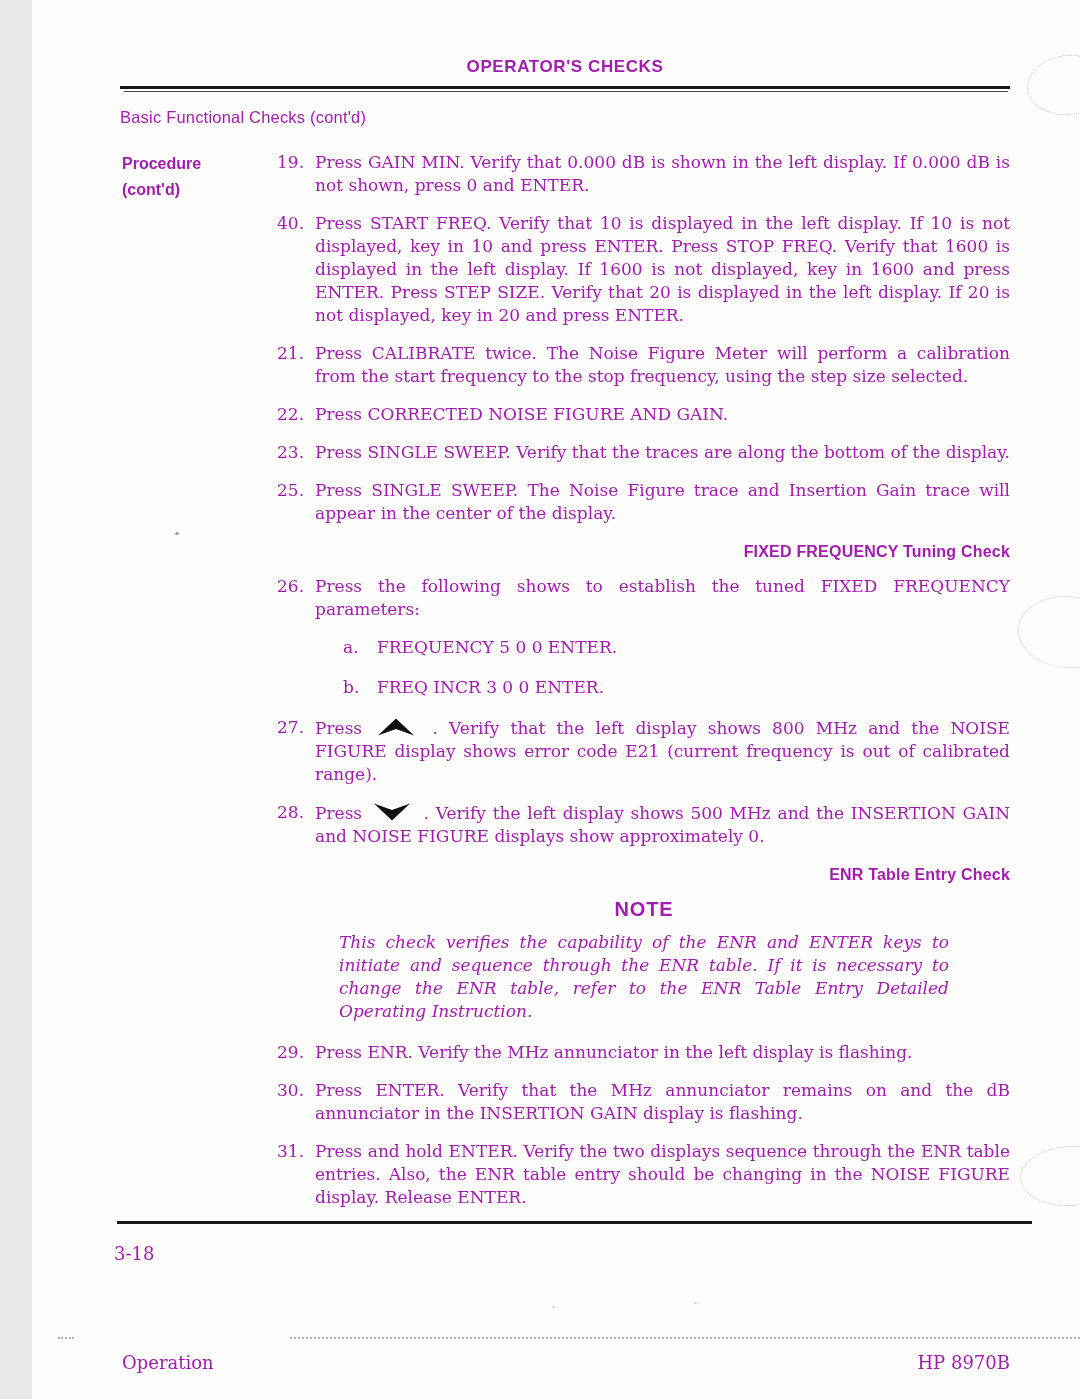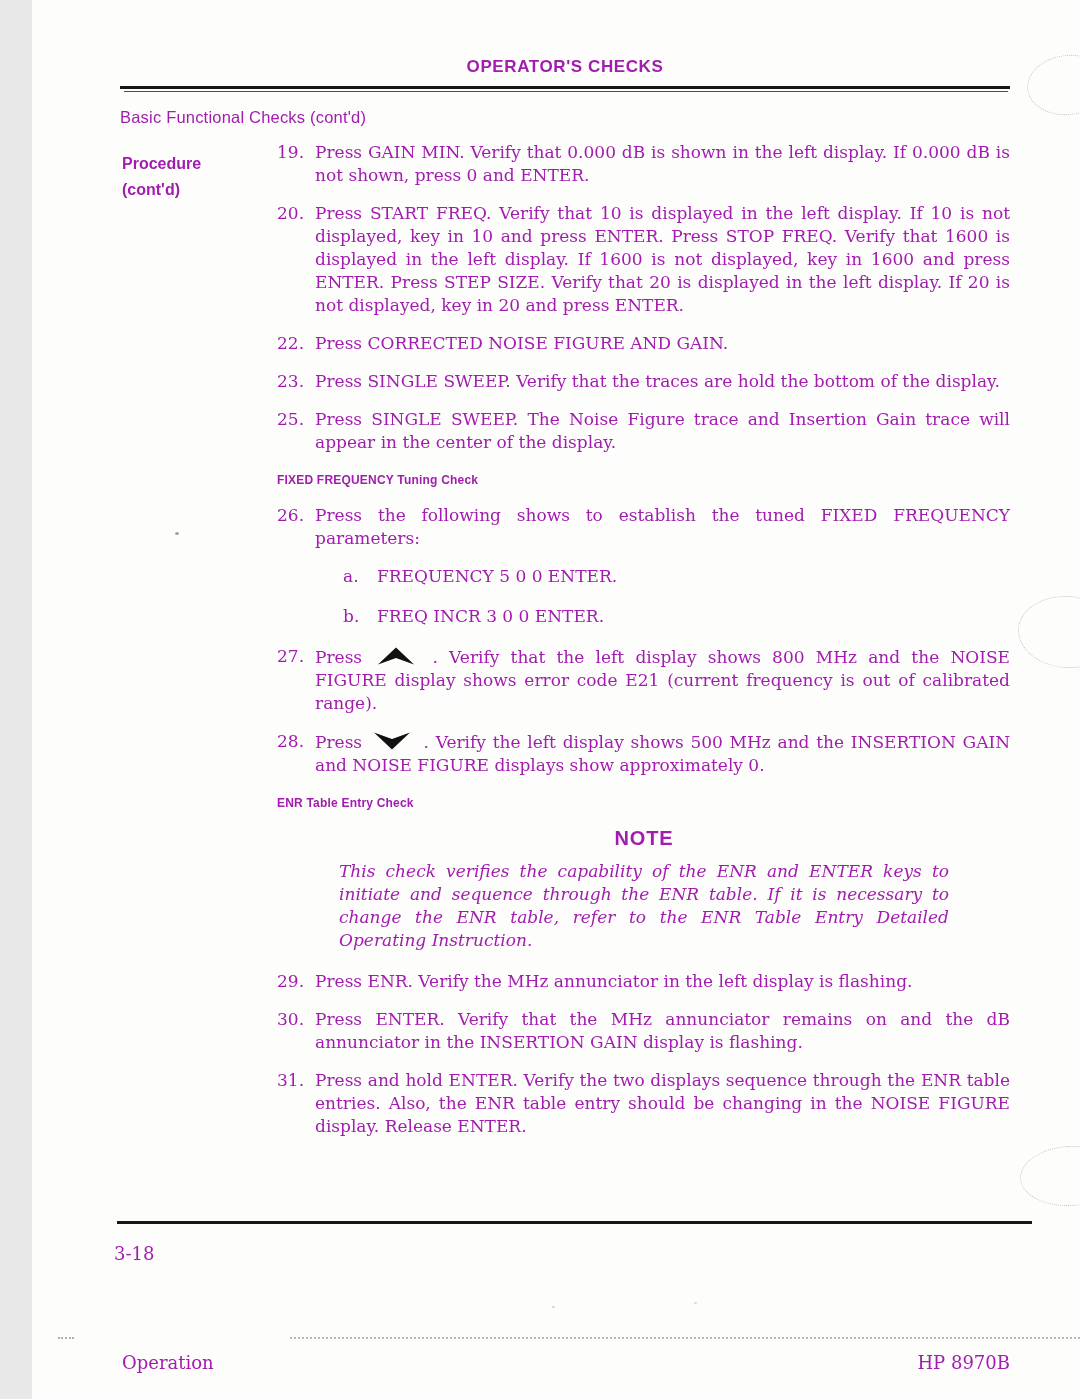--- a/index.html
+++ b/index.html
@@ -6,28 +6,28 @@
   .page{position:relative;width:1080px;height:1399px;background:#fdfdfc;overflow:hidden;
         color:#a21caf;font-family:"DejaVu Serif",serif;margin-left:32px;}
   .header-title{position:absolute;top:57px;left:88px;width:890px;text-align:center;
         font-family:"Liberation Sans",sans-serif;font-weight:bold;font-size:17px;letter-spacing:.6px;}
   .rule-a{position:absolute;top:86px;left:88px;width:890px;height:3px;background:#161616;}
   .rule-b{position:absolute;top:91px;left:92px;width:884px;height:1px;background:#4a4a4a;}
   .section-title{position:absolute;top:108px;left:88px;
         font-family:"Liberation Sans",sans-serif;font-weight:normal;font-size:16.5px;letter-spacing:.2px;}
   .margin-label{position:absolute;top:151px;left:90px;
         font-family:"Liberation Sans",sans-serif;font-weight:bold;font-size:16px;line-height:26px;}
-  .content{position:absolute;top:141px;left:245px;width:733px;font-size:17px;line-height:23px;}
+  .content{position:absolute;top:151px;left:245px;width:733px;font-size:17px;line-height:23px;}
   .step{display:flex;margin-bottom:15px;}
   .step .num{width:38px;flex:none;}
   .step .txt{flex:1;text-align:justify;}
   .substep{display:flex;margin-left:66px;margin-bottom:17px;}
   .substep .letter{width:34px;flex:none;}
-  .subheading{font-family:"Liberation Sans",sans-serif;font-weight:bold;font-size:12px;
-        margin:4px 0 12px;letter-spacing:.2px;}
+  .subheading{font-family:"Liberation Sans",sans-serif;font-weight:bold;font-size:16px;
+        margin:4px 0 12px;letter-spacing:.2px;text-align:right;}
   .note-title{width:610px;margin:10px 0 10px 62px;text-align:center;
         font-family:"Liberation Sans",sans-serif;font-weight:bold;font-size:20px;letter-spacing:.8px;}
   .note-body{width:610px;margin:0 0 18px 62px;font-style:italic;text-align:justify;}
   .arrow-icon{display:inline-block;vertical-align:-4px;margin:0 6px 0 4px;}
   .footer-rule{position:absolute;top:1221px;left:85px;width:915px;height:3px;background:#171717;}
   .page-number{position:absolute;top:1243px;left:82px;font-size:18px;text-align:center;}
   .dotted-rule{position:absolute;top:1337px;left:258px;width:818px;border-top:2px dotted #b8b8b8;}
   .left-dash{position:absolute;top:1337px;left:26px;width:16px;border-top:2px dotted #b0b0b0;}
   .footer-left{position:absolute;top:1352px;left:90px;font-size:18px;}
   .footer-right{position:absolute;top:1352px;left:88px;width:890px;text-align:right;font-size:18px;}
@@ -52,30 +52,34 @@
     <div>Procedure</div>
     <div>(cont'd)</div>
   </div>
 
   <div class="content" id="content">
       <div class="step">
         <span class="num">19.</span>
         <div class="txt">Press GAIN MIN. Verify that 0.000 dB is shown in the left display. If 0.000 dB is not shown, press 0 and ENTER.</div>
       </div>
       <div class="step">
-        <span class="num">20.</span>
+        <span class="num">40.</span>
         <div class="txt">Press START FREQ. Verify that 10 is displayed in the left display. If 10 is not displayed, key in 10 and press ENTER. Press STOP FREQ. Verify that 1600 is displayed in the left display. If 1600 is not displayed, key in 1600 and press ENTER. Press STEP SIZE. Verify that 20 is displayed in the left display. If 20 is not displayed, key in 20 and press ENTER.</div>
+      </div>
+      <div class="step">
+        <span class="num">21.</span>
+        <div class="txt">Press CALIBRATE twice. The Noise Figure Meter will perform a calibration from the start frequency to the stop frequency, using the step size selected.</div>
       </div>
       <div class="step">
         <span class="num">22.</span>
         <div class="txt">Press CORRECTED NOISE FIGURE AND GAIN.</div>
       </div>
       <div class="step">
         <span class="num">23.</span>
-        <div class="txt">Press SINGLE SWEEP. Verify that the traces are hold the bottom of the display.</div>
+        <div class="txt">Press SINGLE SWEEP. Verify that the traces are along the bottom of the display.</div>
       </div>
       <div class="step">
         <span class="num">25.</span>
         <div class="txt">Press SINGLE SWEEP. The Noise Figure trace and Insertion Gain trace will appear in the center of the display.</div>
       </div>
       <div class="subheading">FIXED FREQUENCY Tuning Check</div>
       <div class="step">
         <span class="num">26.</span>
         <div class="txt">Press the following shows to establish the tuned FIXED FREQUENCY parameters:</div>
       </div>

